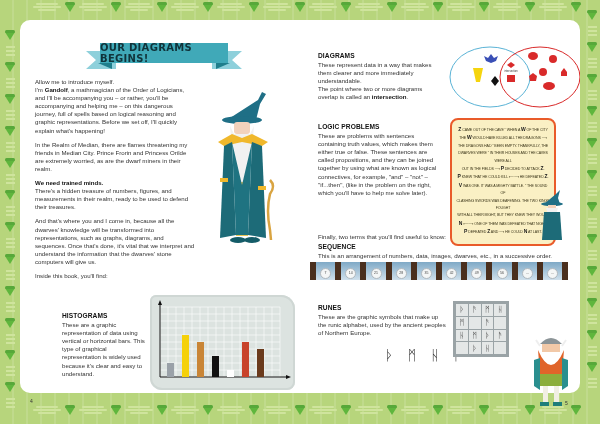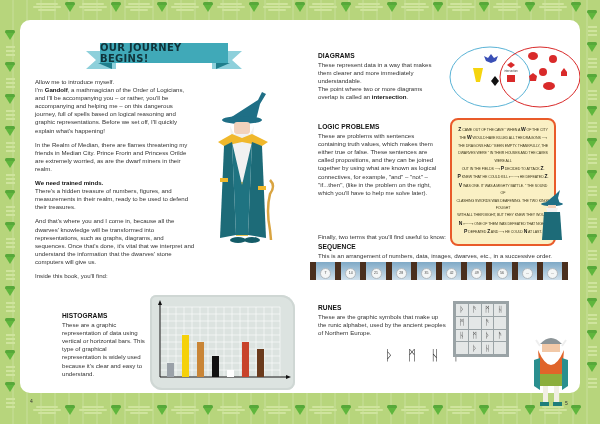--- a/index.html
+++ b/index.html
@@ -353,21 +353,21 @@
   </div>
 
 <div class="page-white"></div>
 
 <div class="banner">
   <div class="tail-l"></div>
   <div class="tail-r"></div>
   <div class="fold-l"></div>
   <div class="fold-r"></div>
   <div class="main">
-      <span>OUR JOURNEY BEGINS!</span>
+      <span>OUR DIAGRAMS BEGINS!</span>
     </div>
 </div>
 
 <div class="txt" style="left:35px;top:78px;width:160px;">
   <p><span>Allow me to introduce myself.</span><br><span>I'm </span><b>Gandolf</b><span>, a mathmagician of the Order of Logicians, and I'll be accompanying you – or rather, you'll be accompanying and helping me – on this dangerous journey, full of spells based on logical reasoning and graphic representations. Before we set off, I'll quickly explain what's happening!</span></p>
   <p>In the Realm of Median, there are flames threatening my friends in Median City. Prince Frorin and Princess Orilde are extremely worried, as are the dwarf miners in their realm.</p>
   <p><b>We need trained minds.</b><br><span>There's a hidden treasure of numbers, figures, and measurements in their realm, ready to be used to defend their treasures.</span></p>
   <p>And that's where you and I come in, because all the dwarves' knowledge will be transformed into representations, such as graphs, diagrams, and sequences. Once that's done, it's vital that we interpret and understand the information that the dwarves' stone computers will give us.</p>
   <p>Inside this book, you'll find:</p>
 </div>

